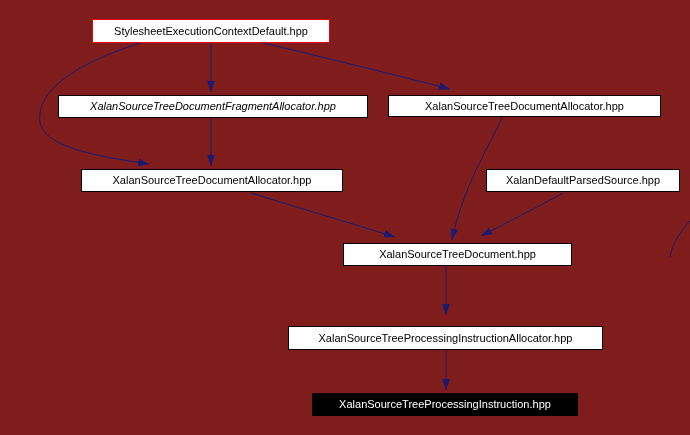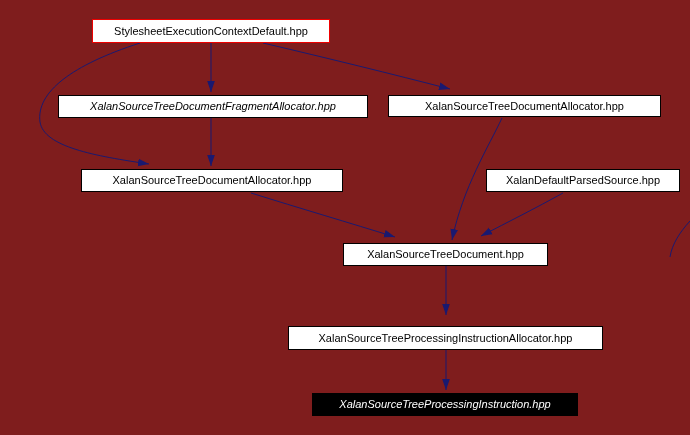--- a/index.html
+++ b/index.html
@@ -31,29 +31,28 @@
     white-space: nowrap;
     z-index: 2;
     cursor: pointer;
   }
   .node.red-border { border-color: #ee0000; }
   .node.focus {
     background: #000000;
     color: #ffffff;
     border-color: #000000;
     cursor: default;
-    font-style: italic;
   }
   
   #n0 { left: 92px;  top: 19px;  width: 238px; height: 24px; }
   #n1 { left: 58px;  top: 95px;  width: 310px; height: 23px; font-style: italic; }
   #n2 { left: 388px; top: 95px;  width: 273px; height: 22px; }
   #n3 { left: 81px;  top: 169px; width: 262px; height: 23px; }
   #n4 { left: 486px; top: 169px; width: 194px; height: 23px; text-align: center; }
-  #n5 { left: 343px; top: 243px; width: 205px; height: 23px; }
+  #n5 { left: 343px; top: 243px; width: 229px; height: 23px; }
   #n6 { left: 288px; top: 326px; width: 315px; height: 24px; }
   #n7 { left: 312px; top: 393px; width: 266px; height: 23px; }
 </style>
 </head>
 <body>
 
 <div class="canvas">
 
   <svg class="edges" width="690" height="435" viewBox="0 0 690 435" xmlns="http://www.w3.org/2000/svg">
     <defs>

